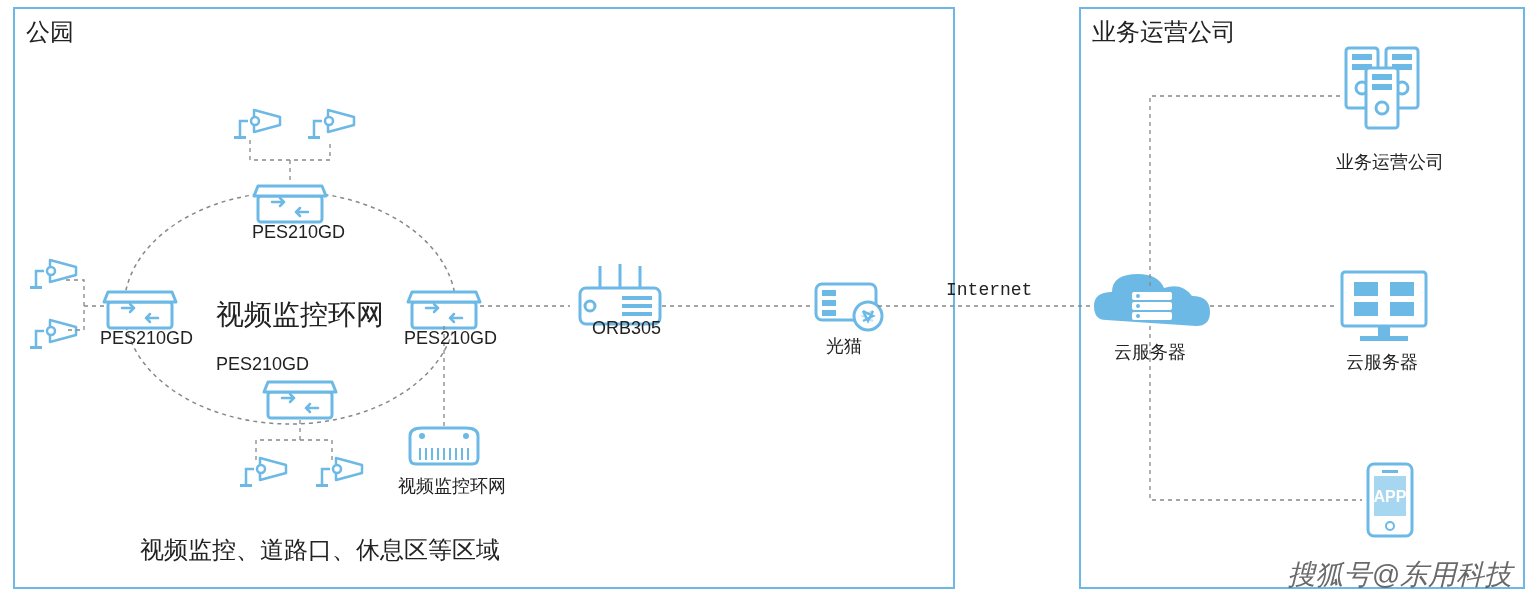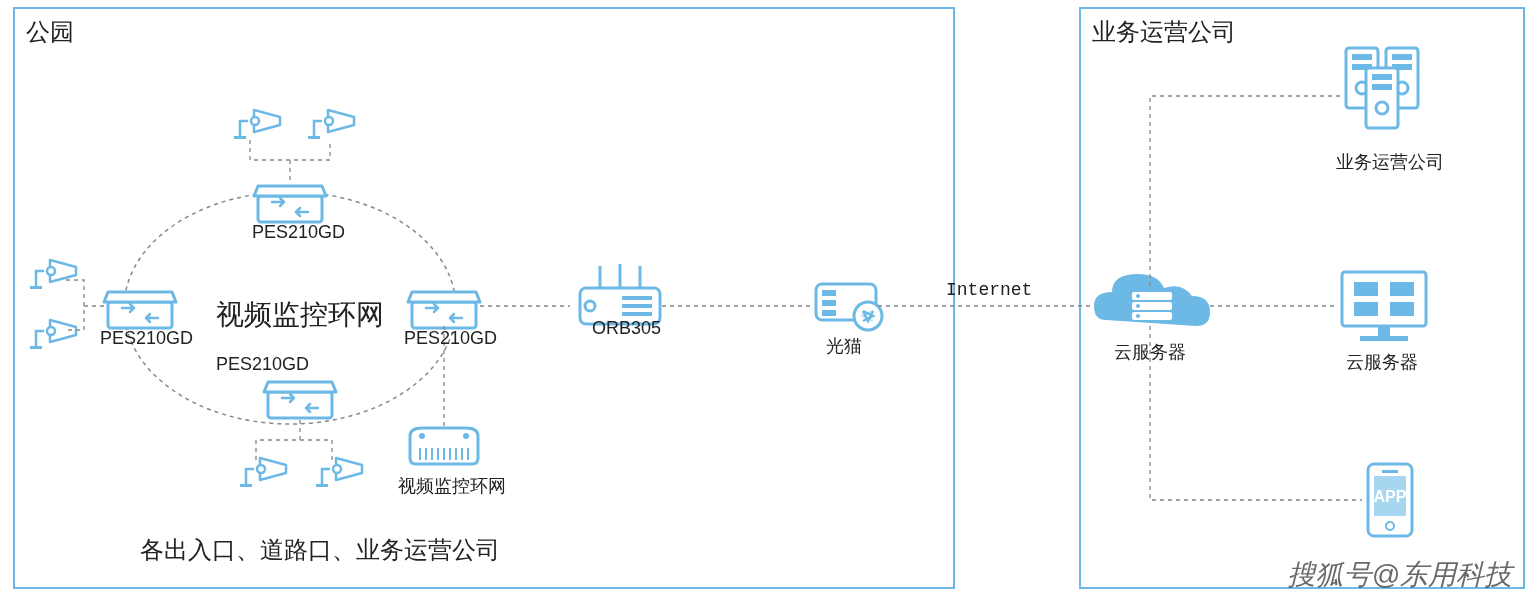--- a/index.html
+++ b/index.html
@@ -166,21 +166,21 @@
 <div class="lbl sm" style="left:252px;top:222px">PES210GD</div>
 <div class="lbl sm" style="left:100px;top:328px">PES210GD</div>
 <div class="lbl sm" style="left:216px;top:354px">PES210GD</div>
 <div class="lbl sm" style="left:404px;top:328px">PES210GD</div>
 
 <div class="lbl" style="left:216px;top:296px">视频监控环网</div>
 <div class="lbl sm" style="left:592px;top:318px">ORB305</div>
 <div class="lbl sm" style="left:826px;top:334px">光猫</div>
 <div class="lbl sm" style="left:398px;top:474px">视频监控环网</div>
 
-<div class="lbl" style="left:140px;top:534px;font-size:24px">各出入口、道路口、业务运营公司</div>
+<div class="lbl" style="left:140px;top:534px;font-size:24px">视频监控、道路口、休息区等区域</div>
 
 <div class="lbl sm" style="left:946px;top:280px;font-family:Liberation Mono, monospace">Internet</div>
 <div class="lbl sm" style="left:1114px;top:340px">云服务器</div>
 
 <div class="lbl sm" style="left:1336px;top:150px">业务运营公司</div>
 <div class="lbl sm" style="left:1346px;top:350px">云服务器</div>
 
 <div class="watermark">搜狐号@东用科技</div>
 </div>
 

